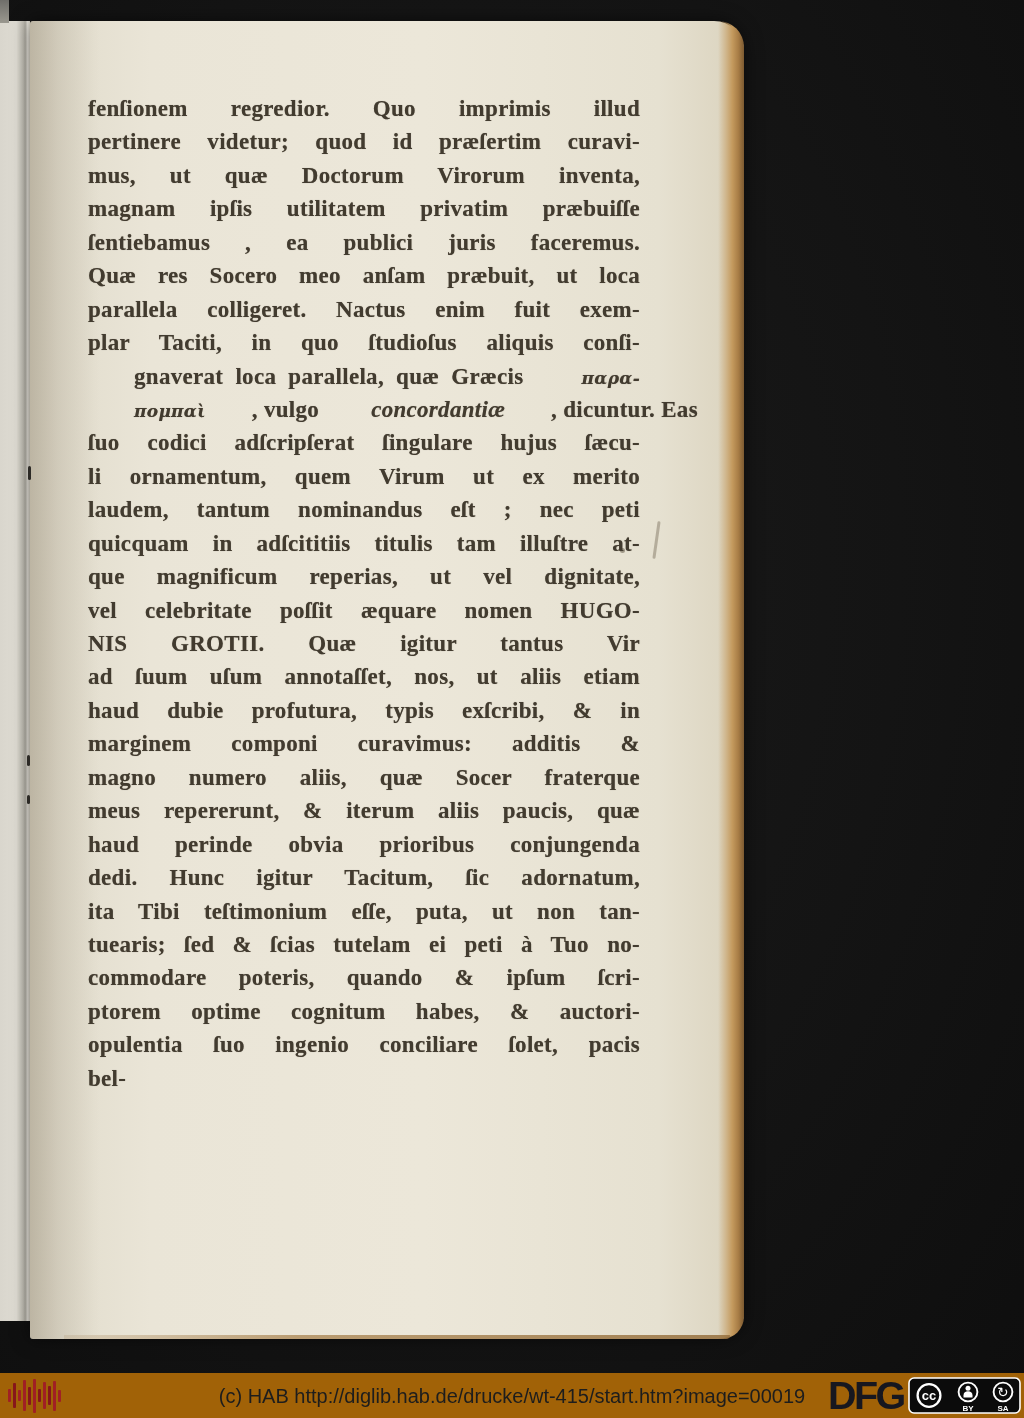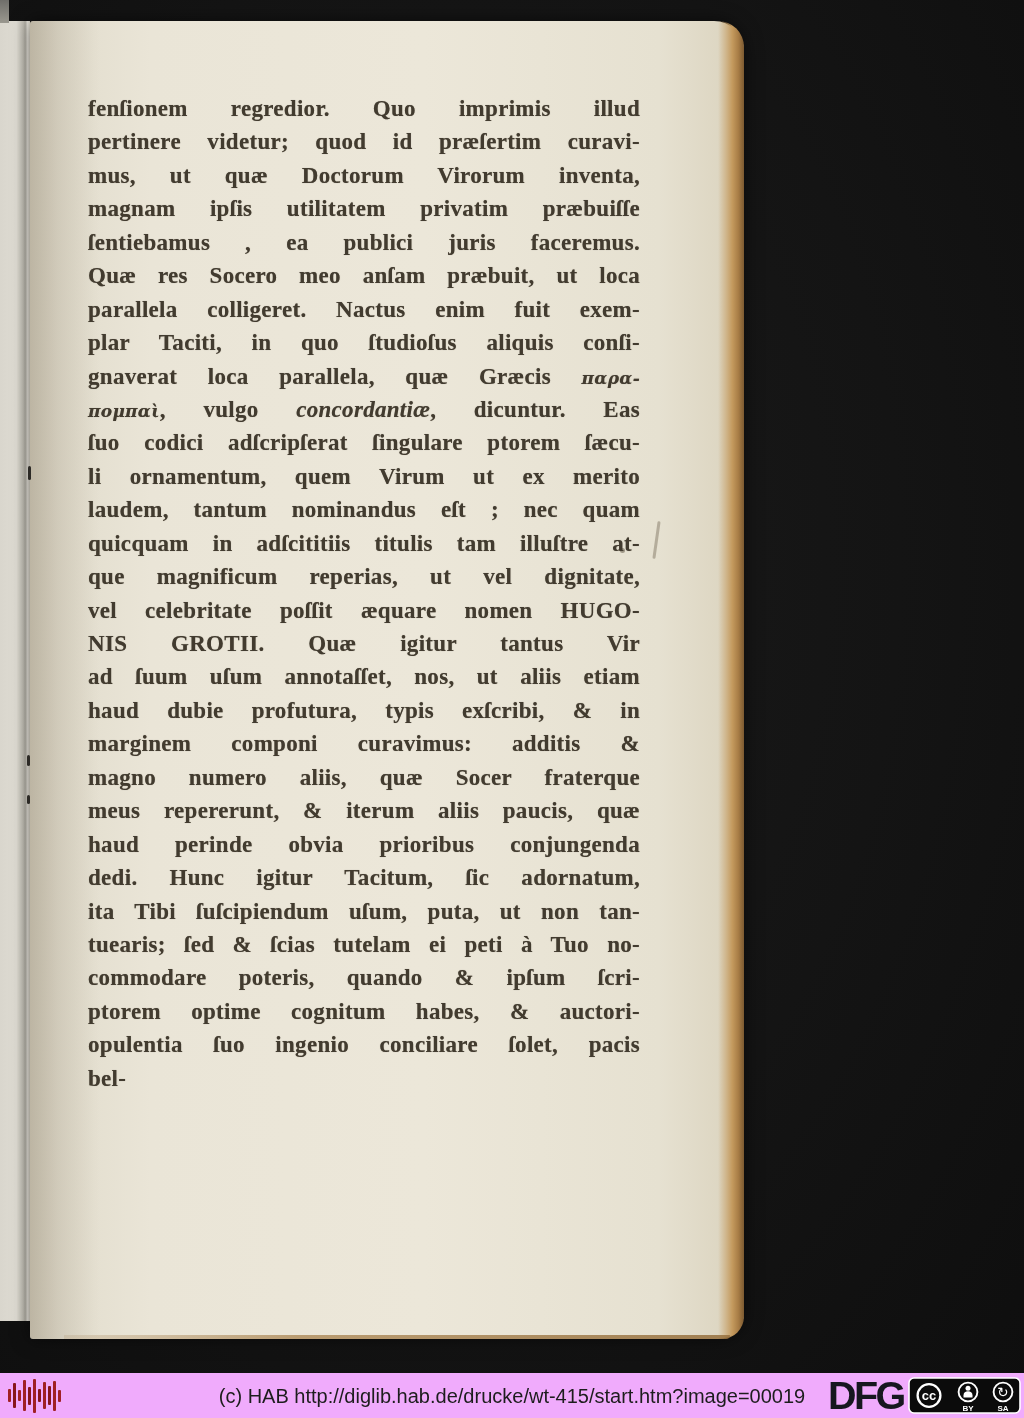--- a/index.html
+++ b/index.html
@@ -49,28 +49,28 @@
   
   .textblock{
     position:absolute;left:58px;top:71px;width:552px;
     font-size:23px;line-height:33.45px;color:#423b2f;
     letter-spacing:.3px;
   }
   .tl{
     height:33.45px;text-align:justify;text-align-last:justify;white-space:nowrap;
     text-shadow:0 0 .7px rgba(62,54,42,.55);
   }
-  .tl span{white-space:nowrap;}
+  .tl span{white-space:nowrap;margin-left:46px;}
   .gk{font-family:"DejaVu Serif",serif;font-style:italic;font-size:17px;}
   .it{font-style:italic;}
   .catchword{height:33.45px;text-shadow:0 0 .7px rgba(62,54,42,.55);}
   
   .footer{
     position:absolute;left:0;top:1373px;width:1024px;height:45px;
-    background:#f0abfc;
+    background:#a16207;
   }
   .caption{
     position:absolute;left:50%;top:50%;transform:translate(-50%,-50%);
     font-family:"Liberation Sans",sans-serif;font-size:20px;color:#1d1d1d;white-space:nowrap;
   }
   .hab-logo{
     position:absolute;left:8px;top:4px;width:56px;height:37px;
     display:flex;align-items:center;gap:2px;
   }
   .hab-logo i{display:block;width:3px;background:#a02024;border-radius:1px;}
@@ -110,35 +110,35 @@
     <div class="tl">fenſionem regredior. Quo imprimis illud</div>
     <div class="tl">pertinere videtur; quod id præſertim curavi-</div>
     <div class="tl">mus, ut quæ Doctorum Virorum inventa,</div>
     <div class="tl">magnam ipſis utilitatem privatim præbuiſſe</div>
     <div class="tl">ſentiebamus , ea publici juris faceremus.</div>
     <div class="tl">Quæ res Socero meo anſam præbuit, ut loca</div>
     <div class="tl">parallela colligeret. Nactus enim fuit exem-</div>
     <div class="tl">plar Taciti, in quo ſtudioſus aliquis conſi-</div>
     <div class="tl"><span>gnaverat loca parallela, quæ Græcis </span><span class="gk">παρα-</span></div>
     <div class="tl"><span class="gk">πομπαὶ</span><span>, vulgo </span><span class="it">concordantiæ</span><span>, dicuntur. Eas</span></div>
-    <div class="tl">ſuo codici adſcripſerat ſingulare ptorem ſæcu-</div>
+    <div class="tl">ſuo codici adſcripſerat ſingulare hujus ſæcu-</div>
     <div class="tl">li ornamentum, quem Virum ut ex merito</div>
-    <div class="tl">laudem, tantum nominandus eſt ; nec quam</div>
+    <div class="tl">laudem, tantum nominandus eſt ; nec peti</div>
     <div class="tl">quicquam in adſcititiis titulis tam illuſtre at-</div>
     <div class="tl">que magnificum reperias, ut vel dignitate,</div>
     <div class="tl">vel celebritate poſſit æquare nomen HUGO-</div>
     <div class="tl">NIS GROTII. Quæ igitur tantus Vir</div>
     <div class="tl">ad ſuum uſum annotaſſet, nos, ut aliis etiam</div>
     <div class="tl">haud dubie profutura, typis exſcribi, &amp; in</div>
     <div class="tl">marginem componi curavimus: additis &amp;</div>
     <div class="tl">magno numero aliis, quæ Socer fraterque</div>
     <div class="tl">meus repererunt, &amp; iterum aliis paucis, quæ</div>
     <div class="tl">haud perinde obvia prioribus conjungenda</div>
     <div class="tl">dedi. Hunc igitur Tacitum, ſic adornatum,</div>
-    <div class="tl">ita Tibi ſuſcipiendum uſum, puta, ut non tan-</div>
+    <div class="tl">ita Tibi teſtimonium eſſe, puta, ut non tan-</div>
     <div class="tl">tuearis; ſed &amp; ſcias tutelam ei peti à Tuo no-</div>
     <div class="tl">commodare poteris, quando &amp; ipſum ſcri-</div>
     <div class="tl">ptorem optime cognitum habes, &amp; auctori-</div>
     <div class="tl">opulentia ſuo ingenio conciliare ſolet, pacis</div>
     <div class="catchword">bel-</div>
   </div>
 
   <div class="seam-mark m1" style="left:-2px;"></div>
 </div>
 

